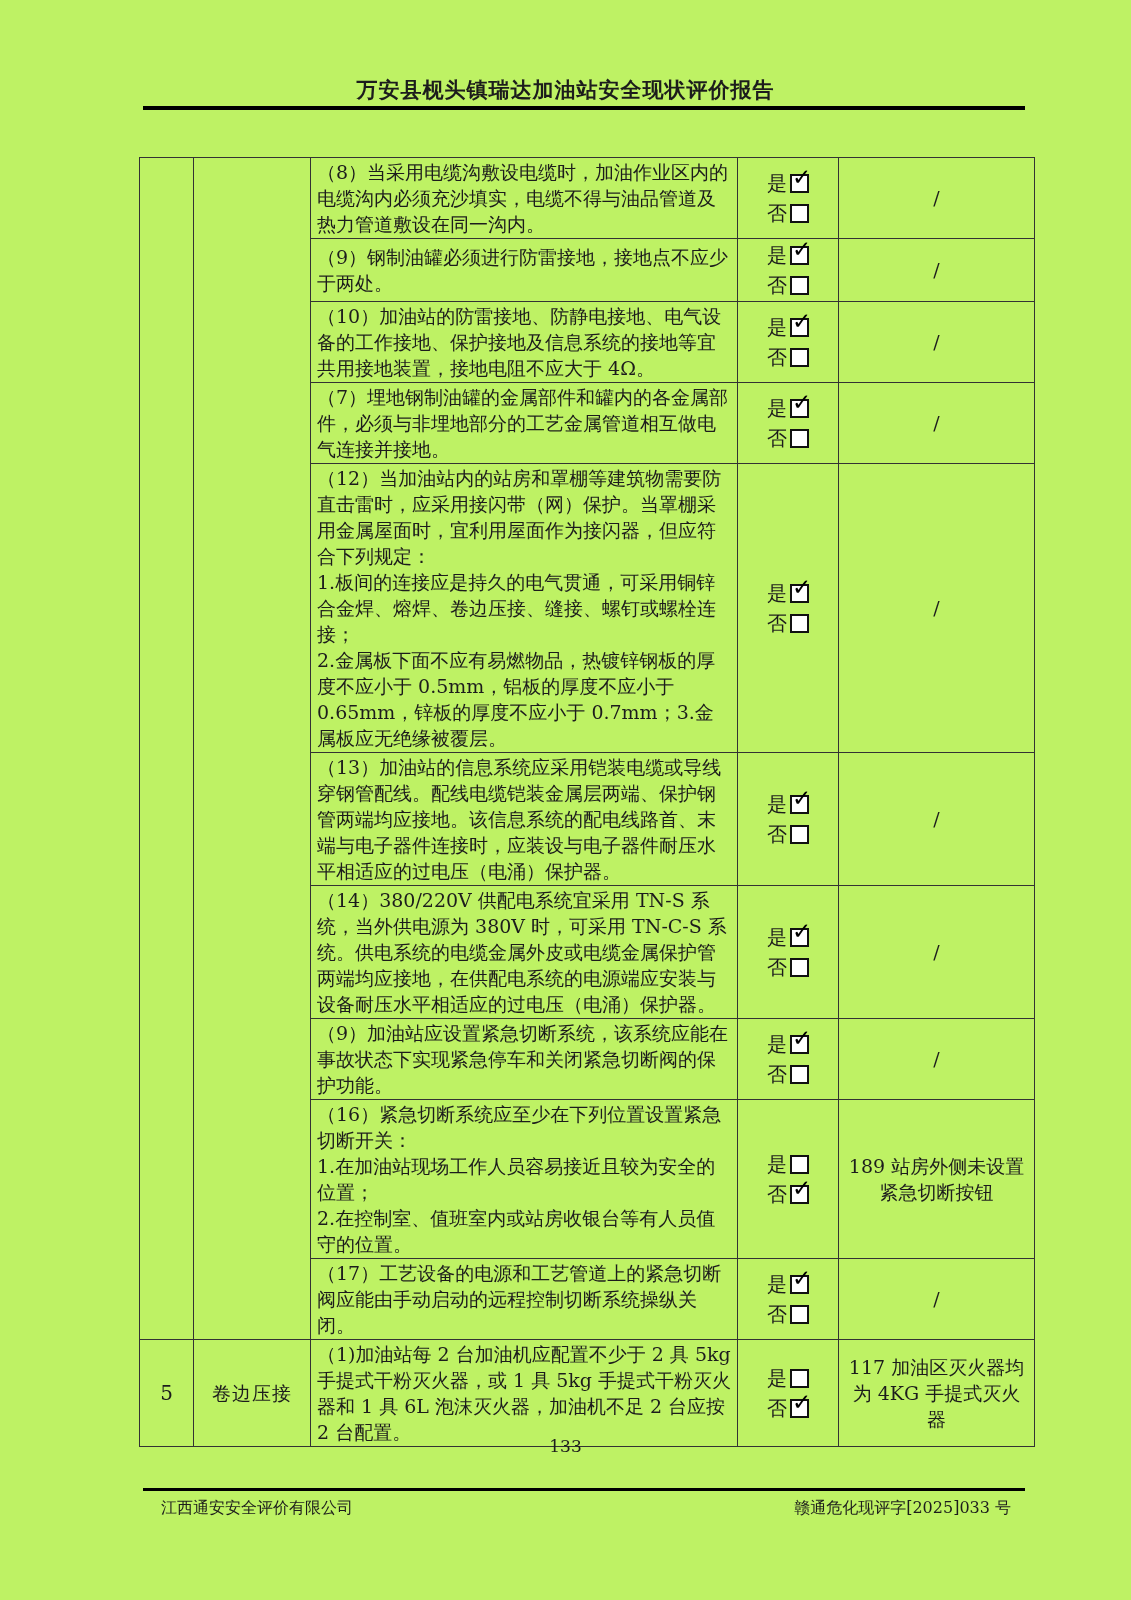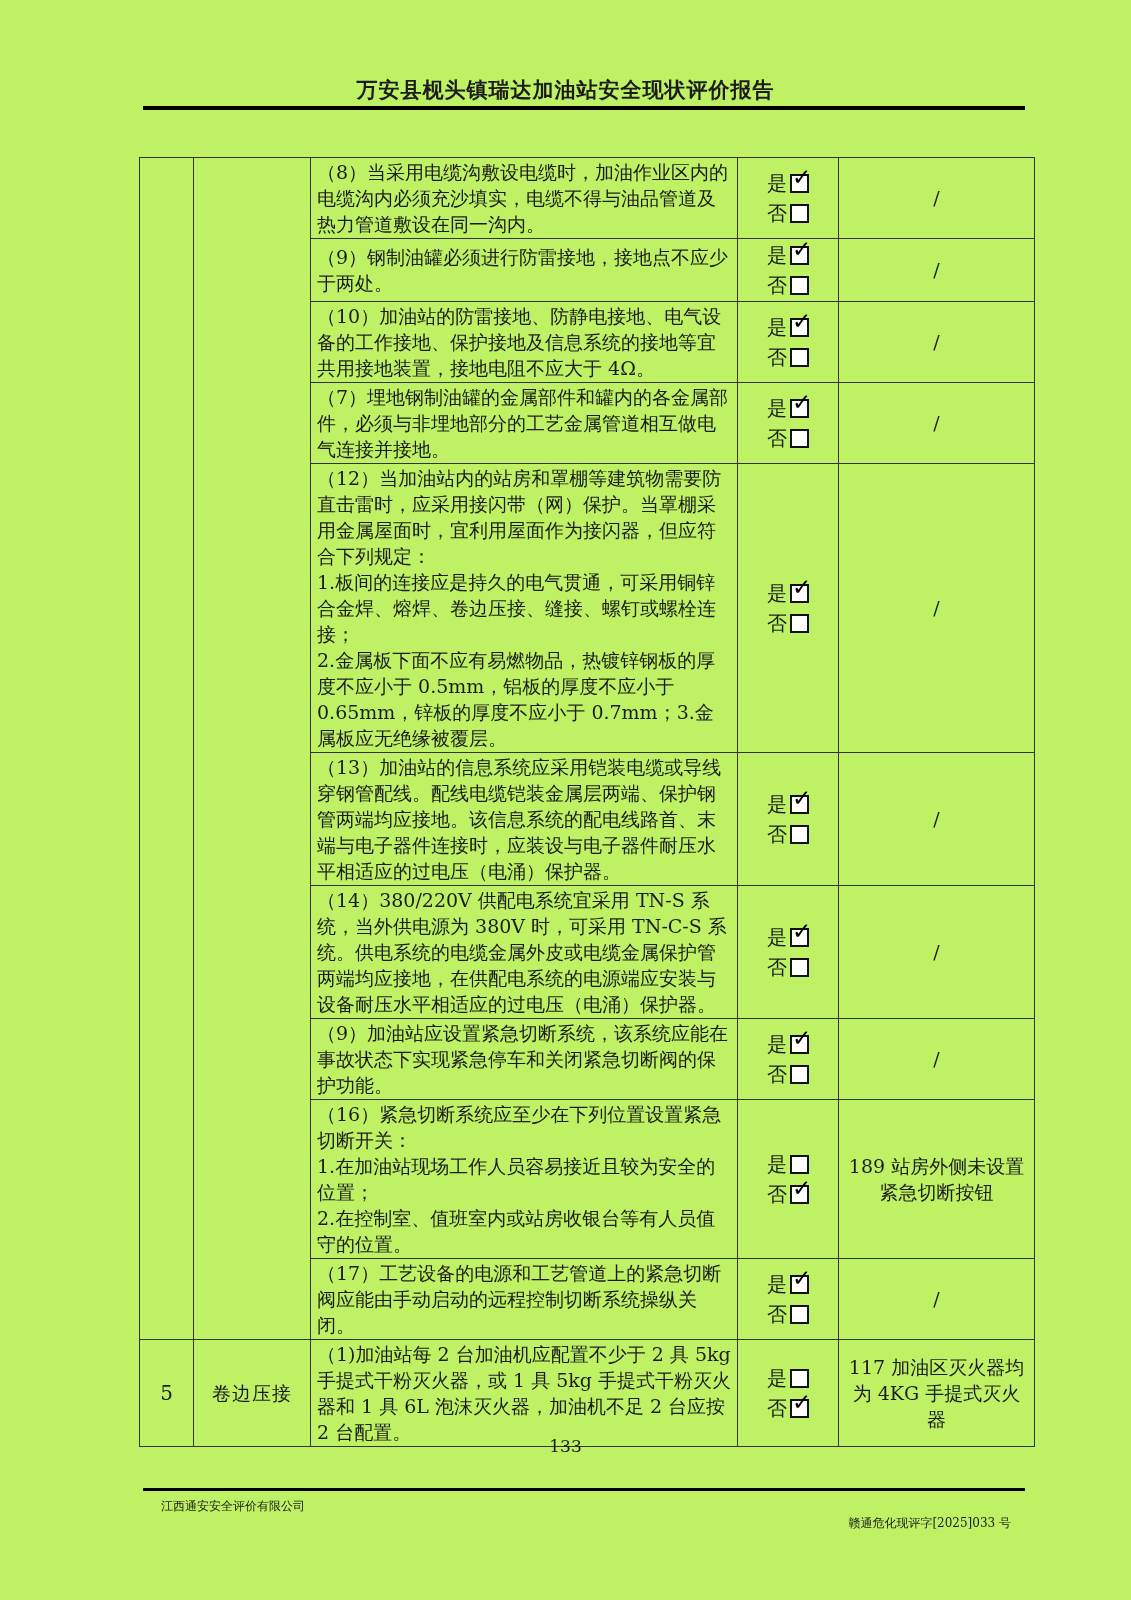--- a/index.html
+++ b/index.html
@@ -34,21 +34,21 @@
   }
   .mark{
     position:absolute;left:0px;top:-10px;font-size:23px;font-weight:bold;
     font-family:"DejaVu Sans","Liberation Sans",sans-serif;color:#000;line-height:23px;
   }
   .c-remark{text-align:center;padding:2px 5px;}
   .page-num{position:absolute;top:1436px;left:0;width:100%;text-align:center;font-size:17px;}
   .footer-rule{position:absolute;top:1488px;left:143px;width:882px;height:3px;background:#000;}
   .footer{
     position:absolute;top:1498px;left:143px;width:882px;
-    display:flex;justify-content:space-between;font-size:12px;flex-direction:column;
+    display:flex;justify-content:space-between;font-size:16px;
   }
   .footer-company{padding-left:18px;}
   .footer-docnum{padding-right:14px;text-align:right;}
 </style>
 </head>
 <body>
 
 <div class="page">
 
   <div class="title">万安县枧头镇瑞达加油站安全现状评价报告</div>

